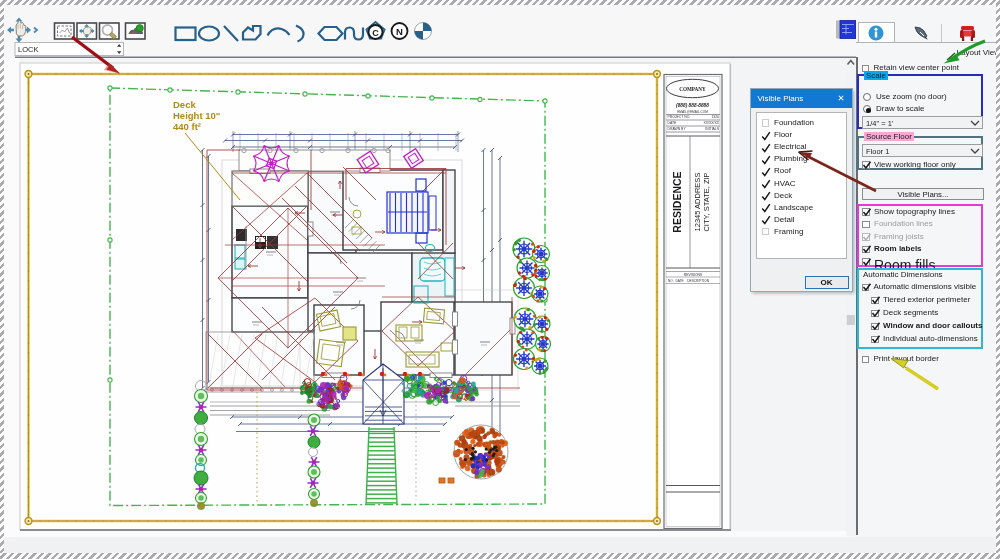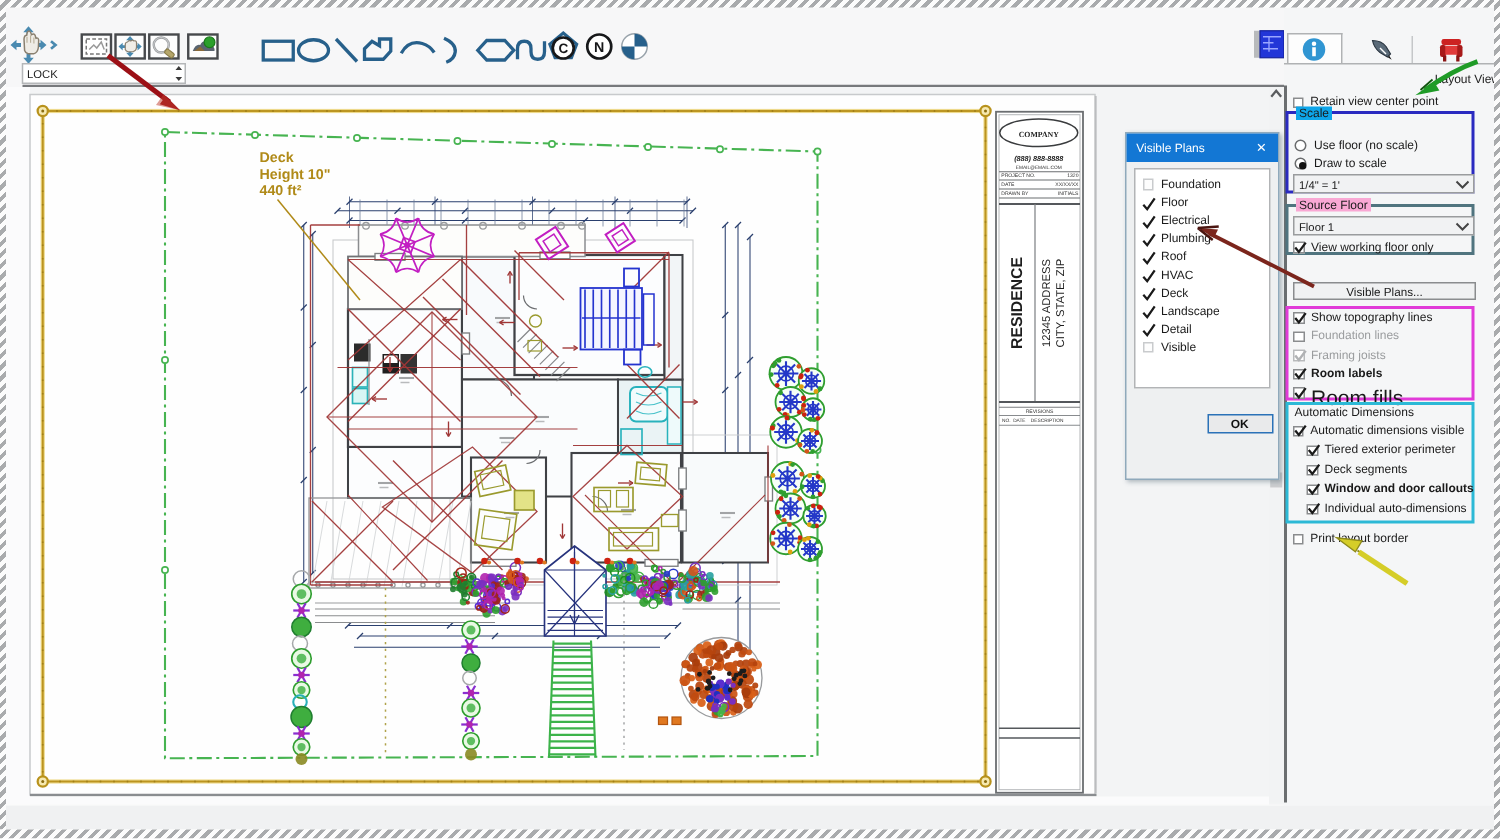--- a/index.html
+++ b/index.html
@@ -6,21 +6,21 @@
 #app{position:relative;width:1000px;height:559px;background:#fdfdfd}
 .stripe{position:absolute;background:repeating-linear-gradient(135deg,#fcfcfc 0,#fcfcfc 2.8px,#a9abad 2.8px,#a9abad 5.3px)}
 #st{left:0;top:0;width:1000px;height:4.5px}
 #sl{left:0;top:0;width:4px;height:553px}
 #sr{left:995.5px;top:0;width:4.5px;height:559px}
 #sb{left:0;top:552.5px;width:1000px;height:6.5px}
 #toolbar{position:absolute;left:4px;top:4.5px;width:852px;height:53px;background:#f7f7f8}
 #panel{position:absolute;left:856px;top:4.5px;width:139.5px;height:532px;background:#f5f6f7}
 #panel .bl{position:absolute;left:0;top:52.5px;width:1.5px;height:478px;background:#6b6e70}
 #bstrip{position:absolute;left:4px;top:536.5px;width:991.5px;height:16px;background:#f0f1f2}
-#dlg{position:absolute;left:749.5px;top:88px;width:103px;height:232px;background:#eef0f1;border:1px solid #8fa9bb;box-shadow:1.5px 1.5px 3px rgba(90,110,125,.45)}
+#dlg{position:absolute;left:749.5px;top:88px;width:103px;height:204px;background:#eef0f1;border:1px solid #8fa9bb;box-shadow:1.5px 1.5px 3px rgba(90,110,125,.45)}
 #dlgtitle{position:absolute;left:0;top:0;width:101px;height:19px;background:#1377d4;color:#fff;font-size:8px;line-height:19px;padding-left:7px}
 #dlgx{position:absolute;right:7px;top:0;font-size:8.5px;color:#fff}
 #dlglist{position:absolute;left:5.5px;top:22.5px;width:91px;height:147px;background:#fff;border:1px solid #b2b4b6}
 #dlgok{position:absolute;left:54px;top:186.5px;width:44px;height:13.5px;background:#e9eaeb;border:1.8px solid #2a72b8;text-align:center;font-size:8px;font-weight:bold;line-height:11px;color:#111}
 svg{display:block}
 </style></head>
 <body>
 <div id="app">
 <svg id="draw" style="position:absolute;left:0;top:0" width="1000" height="559" viewBox="0 0 1000 559">
       <rect x="4" y="57.5" width="852" height="479" fill="#f3f4f5"></rect>
@@ -1222,21 +1222,21 @@
         <rect x="4.5" y="6.5" width="8" height="6" fill="#e03a3a"></rect>
         <rect x="3" y="13" width="2.2" height="4" fill="#8a1414"></rect>
         <rect x="11.8" y="13" width="2.2" height="4" fill="#8a1414"></rect>
       </svg>
       <div style="position:absolute;left:4px;top:43px;width:140px;text-align:right;font-size:8px;font-weight:normal;color:#222">Layout View</div>
       <div style="position:absolute;left:5.5px;top:60px;width:7.5px;height:7.5px;border:1px solid #8a8c8e;background:#fff"></div>
       <div style="position:absolute;left:17.5px;top:58.5px;font-size:8px;font-weight:normal;color:#1a1a1a;white-space:nowrap">Retain view center point</div>
       <div style="position:absolute;left:1px;top:69.5px;width:126px;height:55px;border:2px solid #2a2ac0"></div>
       <div style="position:absolute;left:8px;top:66px;font-size:8px;color:#1a1a1a;background:#0ea5e9;padding:0 2px">Scale</div>
       <div style="position:absolute;left:7px;top:88.5px;width:8px;height:8px;border:1px solid #6a6c6e;border-radius:50%;background:#fff"></div>
-      <div style="position:absolute;left:20px;top:87.5px;font-size:8px;color:#1a1a1a;white-space:nowrap">Use floor (no scale)</div>
+      <div style="position:absolute;left:20px;top:87.5px;font-size:8px;color:#1a1a1a;white-space:nowrap">Use zoom (no door)</div>
       <div style="position:absolute;left:7px;top:100.5px;width:8px;height:8px;border:1px solid #6a6c6e;border-radius:50%;background:#fff"></div>
       <div style="position:absolute;left:9.5px;top:103.0px;width:5px;height:5px;border-radius:50%;background:#111"></div>
       <div style="position:absolute;left:20px;top:99.5px;font-size:8px;color:#1a1a1a;white-space:nowrap">Draw to scale</div>
       <div style="position:absolute;left:6px;top:111.5px;width:121px;height:13px;background:#f1f2f3;border:1px solid #9a9c9e"></div>
       <div style="position:absolute;left:10px;top:114.5px;font-size:7.5px;color:#1a1a1a">1/4" = 1'</div>
       <svg style="position:absolute;left:114px;top:115.5px" width="10" height="7" viewBox="0 0 10 7">
         <path d="M1,1 l4,4 l4,-4" fill="none" stroke="#444" stroke-width="1.3"></path>
       </svg>
       <div style="position:absolute;left:1px;top:131px;width:126px;height:34px;border:2px solid #50747f"></div>
       <div style="position:absolute;left:8px;top:127.5px;font-size:8px;color:#1a1a1a;background:#f9a8d4;padding:0 2px">Source Floor</div>
@@ -1336,21 +1336,21 @@
         <div style="position:absolute;left:17px;top:78.1px;font-size:8px;color:#1a1a1a">Deck</div>
         <svg style="position:absolute;left:4px;top:90.7px" width="10" height="10" viewBox="0 0 10 10">
           <path d="M1.2,5.5 l2.6,3 L8.8,1.2" fill="none" stroke="#1a1a1a" stroke-width="1.5"></path>
         </svg>
         <div style="position:absolute;left:17px;top:90.2px;font-size:8px;color:#1a1a1a">Landscape</div>
         <svg style="position:absolute;left:4px;top:102.8px" width="10" height="10" viewBox="0 0 10 10">
           <path d="M1.2,5.5 l2.6,3 L8.8,1.2" fill="none" stroke="#1a1a1a" stroke-width="1.5"></path>
         </svg>
         <div style="position:absolute;left:17px;top:102.3px;font-size:8px;color:#1a1a1a">Detail</div>
         <div style="position:absolute;left:4.5px;top:115.39999999999999px;width:7.5px;height:7.5px;border:1px solid #c9cbcd;background:#fdfdfd"></div>
-        <div style="position:absolute;left:17px;top:114.39999999999999px;font-size:8px;color:#1a1a1a">Visible</div>
+        <div style="position:absolute;left:17px;top:114.39999999999999px;font-size:8px;color:#1a1a1a">Framing</div>
       </div>
       <div id="dlgok">OK</div>
     </div>
 <div class="stripe" id="st"></div>
     <div class="stripe" id="sl"></div>
     <div class="stripe" id="sr"></div>
     <div class="stripe" id="sb"></div>
 <svg id="arrows" style="position:absolute;left:0;top:0;pointer-events:none" width="1000" height="559" viewBox="0 0 1000 559">
       <path d="M72,37 L113,68" stroke="#9c1016" stroke-width="3.4" fill="none"></path>
       <path d="M120,73.5 L106.5,69.5 l4,-5.5 Z" fill="#9c1016"></path>

